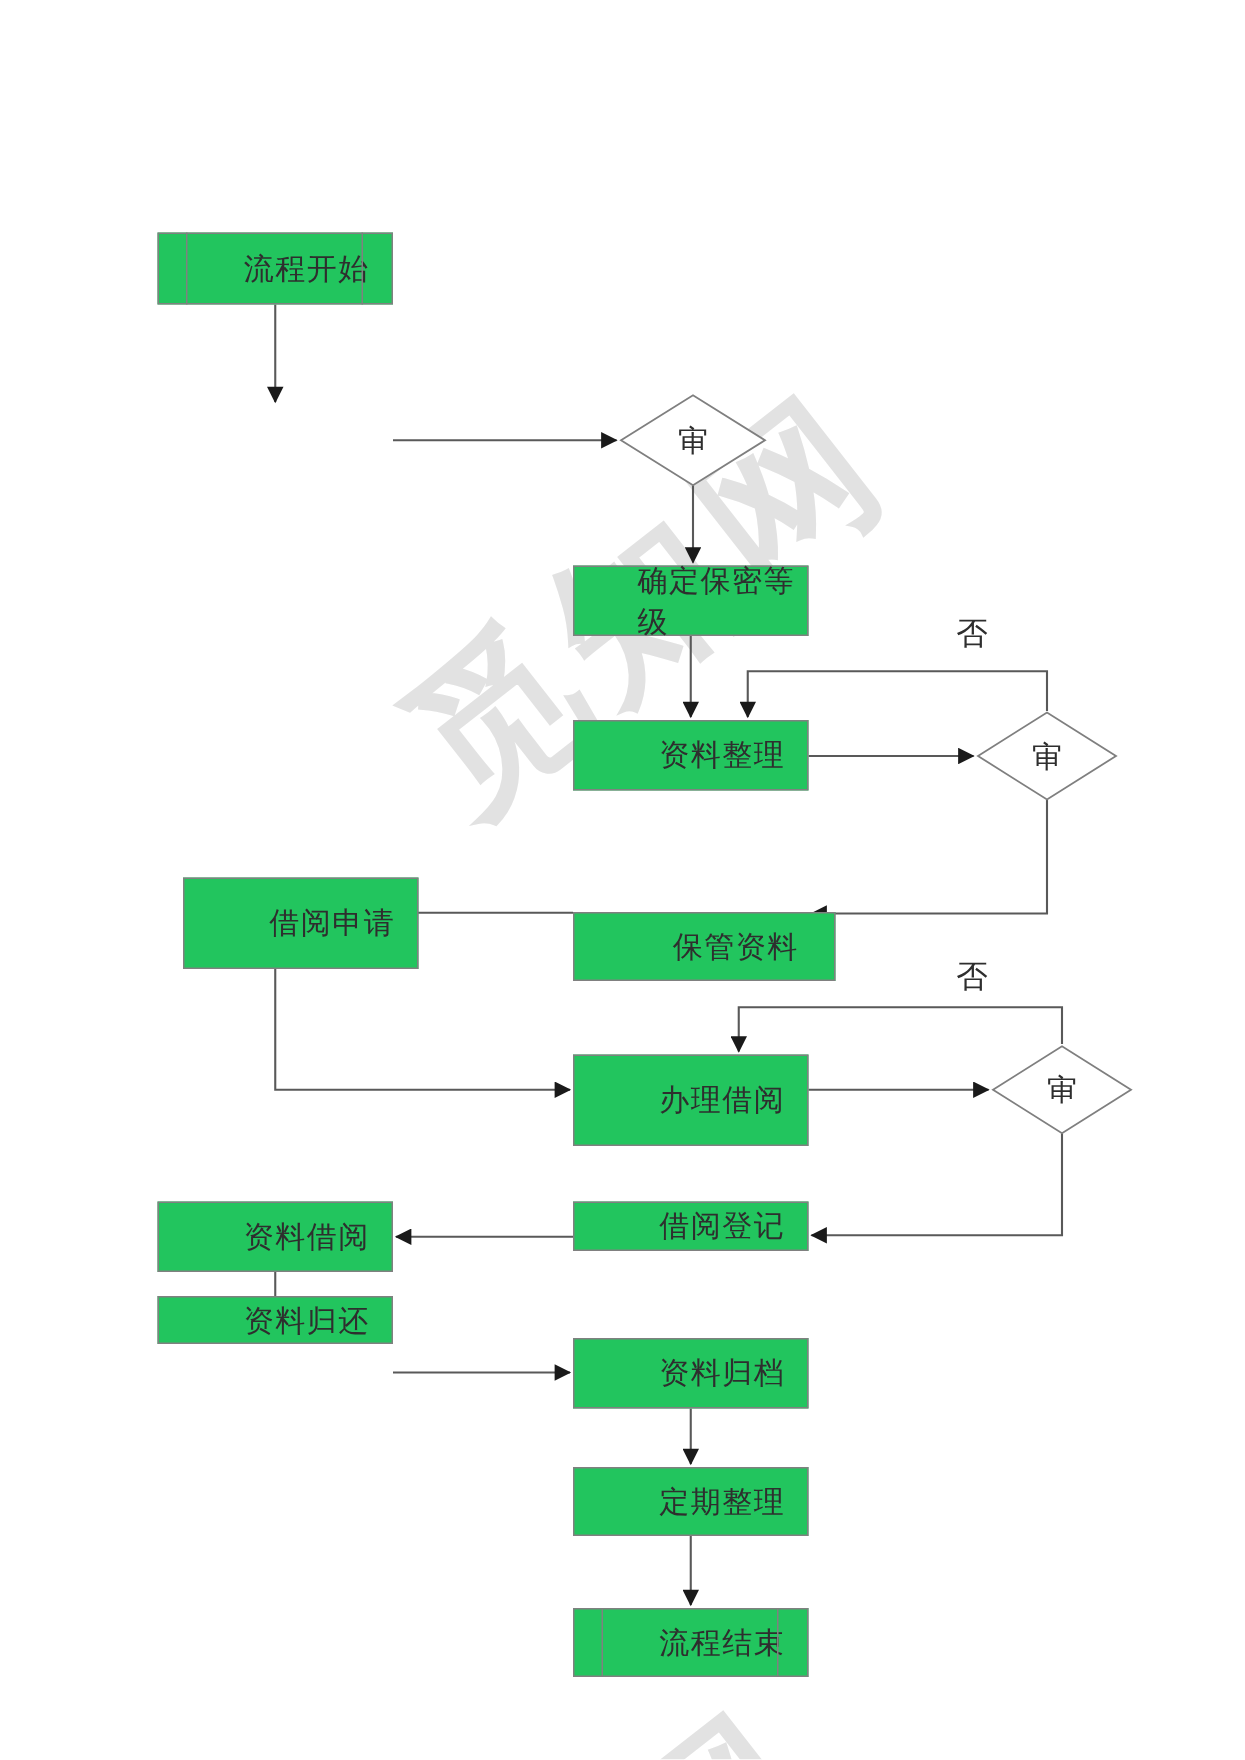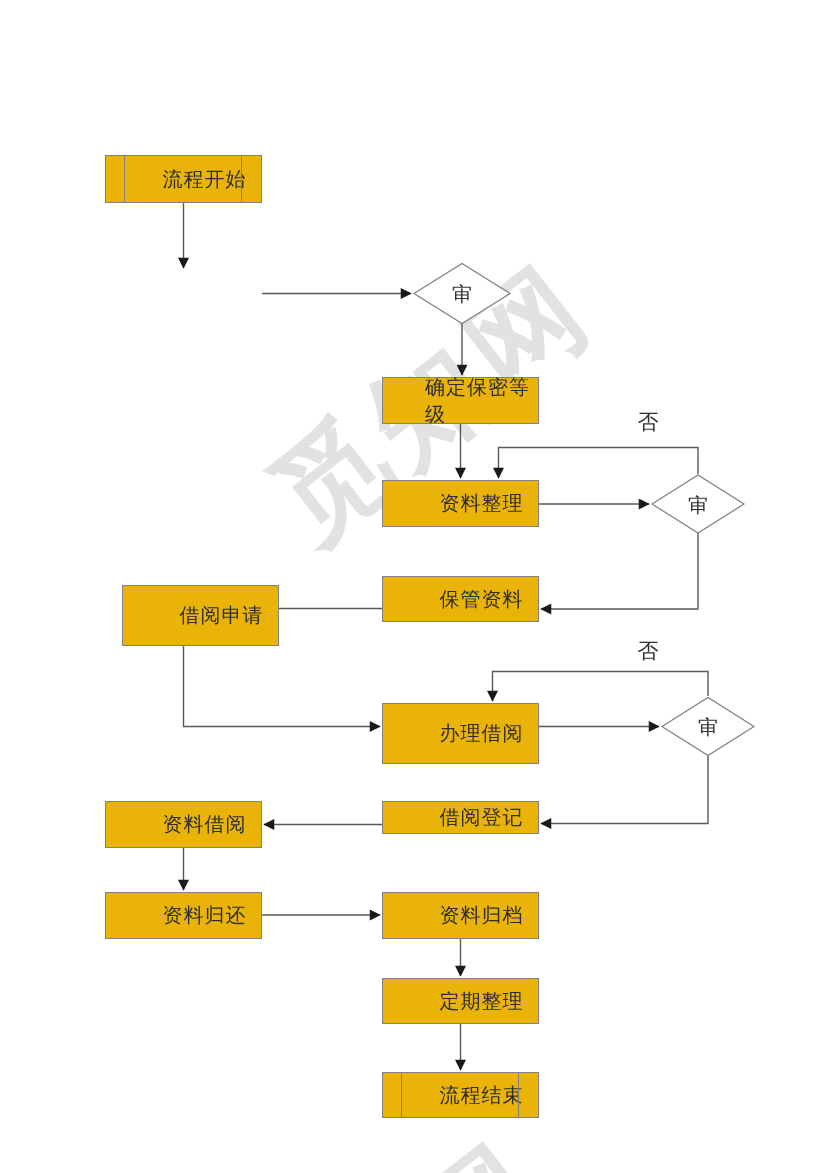--- a/index.html
+++ b/index.html
@@ -23,21 +23,21 @@
     user-select:none;
     pointer-events:none;
   }
   #wm1{left:432px;top:402px;}
   #wm2{left:385px;top:1280px;}
   #edges{position:absolute;left:0;top:0;z-index:1;}
   .node{
     position:absolute;
     z-index:2;
     box-sizing:border-box;
-    background:#eab308;
+    background:#22c55e;
     border:1px solid #808080;
     display:flex;
     align-items:center;
     justify-content:center;
     padding-left:42px;
   }
   .node span{
     font-size:20px;
     color:#2e2e2e;
     letter-spacing:1px;
@@ -100,31 +100,31 @@
 
   <div class="node subroutine" style="left:105px;top:155px;width:157px;height:48px">
     <span>流程开始</span>
   </div>
   <div class="node" style="left:122px;top:585px;width:157px;height:61px">
     <span>借阅申请</span>
   </div>
   <div class="node" style="left:105px;top:801px;width:157px;height:47px">
     <span>资料借阅</span>
   </div>
-  <div class="node" style="left:105px;top:892px;width:157px;height:47px">
+  <div class="node" style="left:105px;top:864px;width:157px;height:32px">
     <span>资料归还</span>
   </div>
 
   <div class="node" style="left:382px;top:377px;width:157px;height:47px">
     <span>确定保密等级</span>
   </div>
   <div class="node" style="left:382px;top:480px;width:157px;height:47px">
     <span>资料整理</span>
   </div>
-  <div class="node" style="left:382px;top:576px;width:157px;height:46px">
+  <div class="node" style="left:382px;top:608px;width:175px;height:46px">
     <span>保管资料</span>
   </div>
   <div class="node" style="left:382px;top:703px;width:157px;height:61px">
     <span>办理借阅</span>
   </div>
   <div class="node" style="left:382px;top:801px;width:157px;height:33px">
     <span>借阅登记</span>
   </div>
   <div class="node" style="left:382px;top:892px;width:157px;height:47px">
     <span>资料归档</span>

